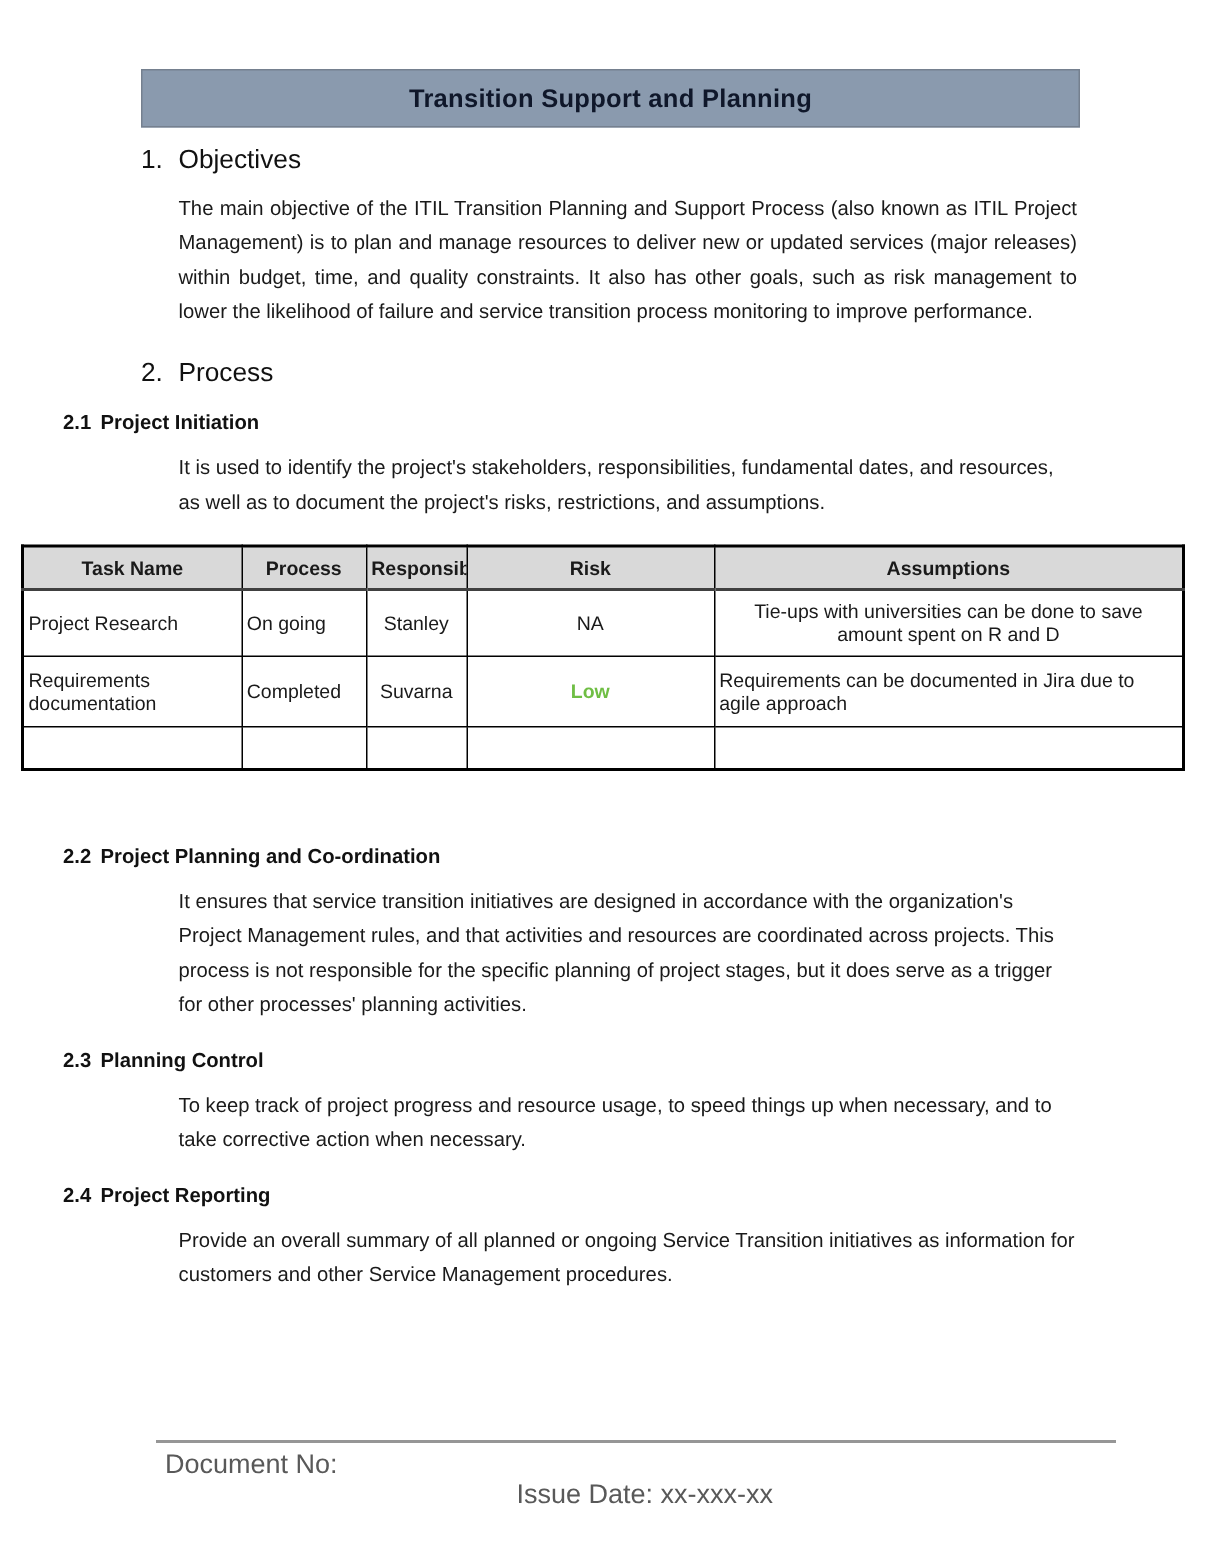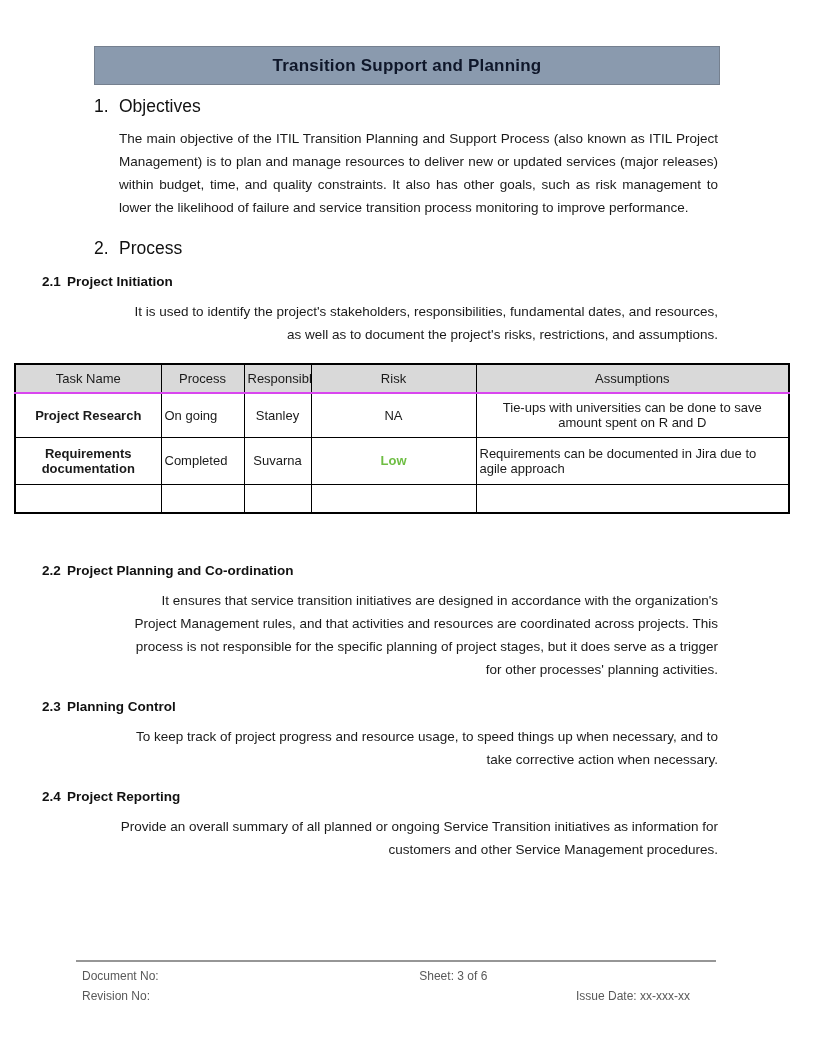--- a/index.html
+++ b/index.html
@@ -27,71 +27,71 @@
   .h1 .num{width:25px;}
   .h1-objectives{margin-top:94px;}
   .h1-process{margin-top:17px;}
   .h2{
     display:flex;margin-left:42px;font-size:13.5px;font-weight:bold;color:#111;
     line-height:18px;
   }
   .h2 .num{width:25px;font-weight:bold;}
   .para{
     margin-left:119px;width:599px;
-    font-size:13.5px;line-height:23px;color:#1a1a1a;text-align:right;
+    font-size:13.5px;line-height:23px;color:#1a1a1a;
   }
   .para-justify{text-align:justify;}
   .para-objectives{margin-top:9px;}
   .h2-21{margin-top:13px;}
   .para-21{margin-top:9px;}
   .task-table{
     margin:17px 0 0 14px;width:774px;
     border-collapse:collapse;table-layout:fixed;
     font-size:13px;
   }
   .task-table td,.task-table th{
     border:1px solid #000;
     vertical-align:middle;
     overflow-wrap:break-word;
     padding:1px 3px;
   }
   .task-table thead th{
     background:var(--table-header-bg,#D9D9D9);
-    font-weight:normal;text-align:center;height:25px;
-    border-bottom:2px solid #d946ef;
+    font-weight:bold;text-align:center;height:25px;
+    border-bottom:2px solid #404040;
   }
   .task-table{border:2px solid #000;}
   .th-responsible{white-space:nowrap;overflow:hidden;text-align:left;padding-left:4px;}
   .col-task{width:146px;}
   .col-status{width:83px;}
   .col-resp{width:67px;}
   .col-risk{width:165px;}
   .col-assu{width:313px;}
   .row-1{height:44px;}
   .row-2{height:47px;}
   .row-3{height:29px;}
-  .cell-task{text-align:center;padding-left:3px;font-weight:bold;}
+  .cell-task{text-align:left;padding-left:3px;}
   .cell-status{text-align:left;padding:1px 11px;}
   .cell-resp{text-align:center;}
   .cell-risk{text-align:center;}
   .risk-low{color:var(--risk-low,#6FBE44);font-weight:bold;}
   .cell-assu-center{text-align:center;padding:1px 6px;}
   .cell-assu-left{text-align:left;padding:1px 6px 1px 12px;}
   .h2-22{margin-top:48px;}
   .para-22{margin-top:9px;}
   .h2-23{margin-top:17px;}
   .para-23{margin-top:9px;}
   .h2-24{margin-top:17px;}
   .para-24{margin-top:9px;}
   .footer{
-    position:absolute;left:76px;top:960px;width:640px;
+    position:absolute;left:104px;top:960px;width:640px;
     border-top:2px solid var(--footer-line,#969696);
     padding-top:4px;
     color:var(--footer-gray,#595959);
-    font-size:12px;line-height:20px;
+    font-size:18px;line-height:20px;
   }
   .footer-row{
     display:grid;grid-template-columns:1fr 1fr 1fr;
     padding:0 26px 0 6px;
   }
   .footer-row .fc-left{text-align:left;}
   .footer-row .fc-center{text-align:center;}
   .footer-row .fc-right{text-align:right;}
 </style>
 </head>
@@ -178,22 +178,20 @@
 
   <div class="h2 h2-24">
     <span class="num">2.4</span>
     <span>Project Reporting</span>
   </div>
   <p class="para para-24">Provide an overall summary of all planned or ongoing Service Transition initiatives as information for customers and other Service Management procedures.</p>
 
   <div class="footer">
     <div class="footer-row">
       <span class="fc-left">Document No:</span>
-      <span class="fc-right">Sheet: 3 of 6</span>
     </div>
     <div class="footer-row">
-      <span class="fc-left">Revision No:</span>
       <span class="fc-center"></span>
       <span class="fc-right">Issue Date: xx-xxx-xx</span>
     </div>
   </div>
 
 </div>
 
 </body></html>

